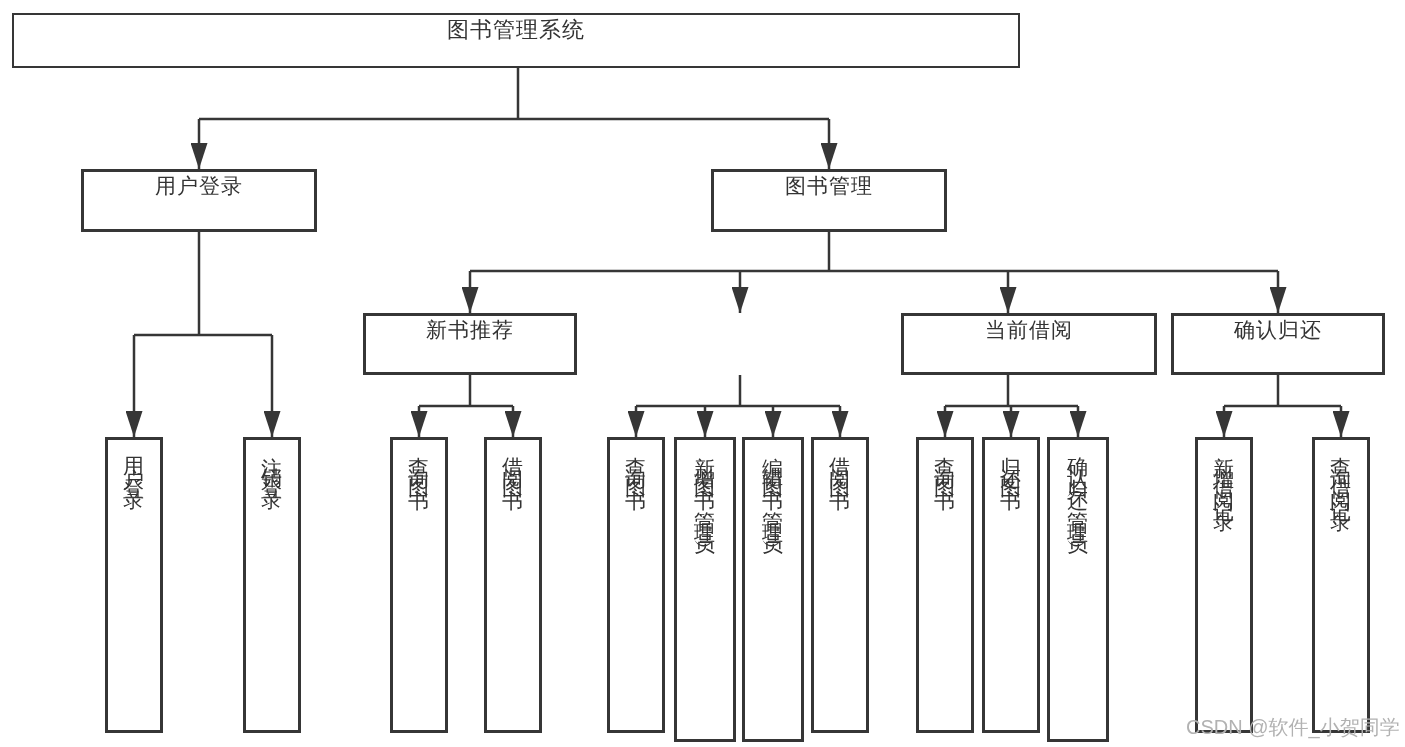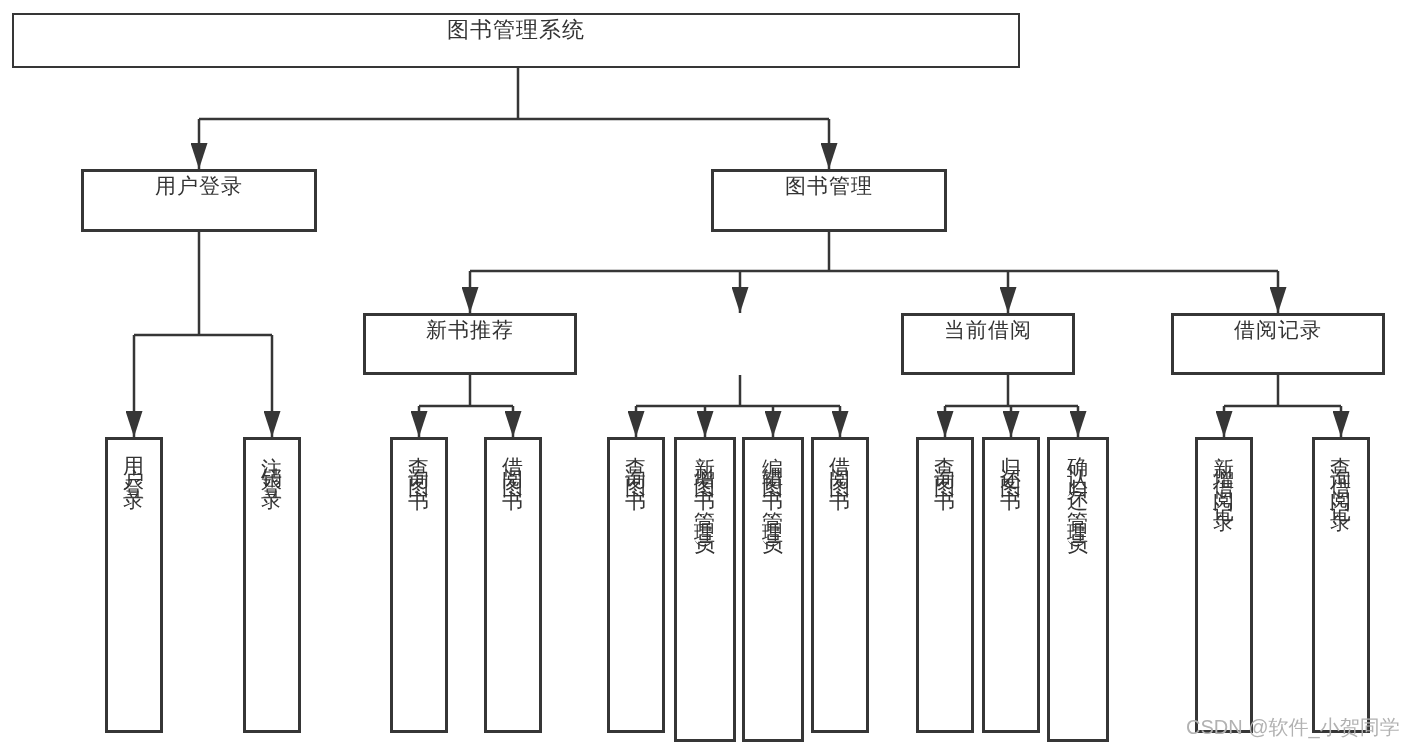--- a/index.html
+++ b/index.html
@@ -123,25 +123,25 @@
   <div class="box" style="left:81px;top:169px;width:236px;height:63px">
     <span class="hlabel">用户登录</span>
   </div>
   <div class="box" style="left:363px;top:313px;width:214px;height:62px">
     <span class="hlabel">新书推荐</span>
   </div>
 
   <div class="box" style="left:711px;top:169px;width:236px;height:63px">
     <span class="hlabel">图书管理</span>
   </div>
-  <div class="box" style="left:901px;top:313px;width:174px;height:62px">
+  <div class="box" style="left:901px;top:313px;width:256px;height:62px">
     <span class="hlabel">当前借阅</span>
   </div>
   <div class="box" style="left:1171px;top:313px;width:214px;height:62px">
-    <span class="hlabel">借阅记录</span>
+    <span class="hlabel">确认归还</span>
   </div>
 
   <div class="box" style="left:105px;top:437px;width:58px;height:296px">
     <span class="vlabel">用户登录</span>
   </div>
   <div class="box" style="left:243px;top:437px;width:58px;height:296px">
     <span class="vlabel">注销登录</span>
   </div>
 
   <div class="box" style="left:390px;top:437px;width:58px;height:296px">

